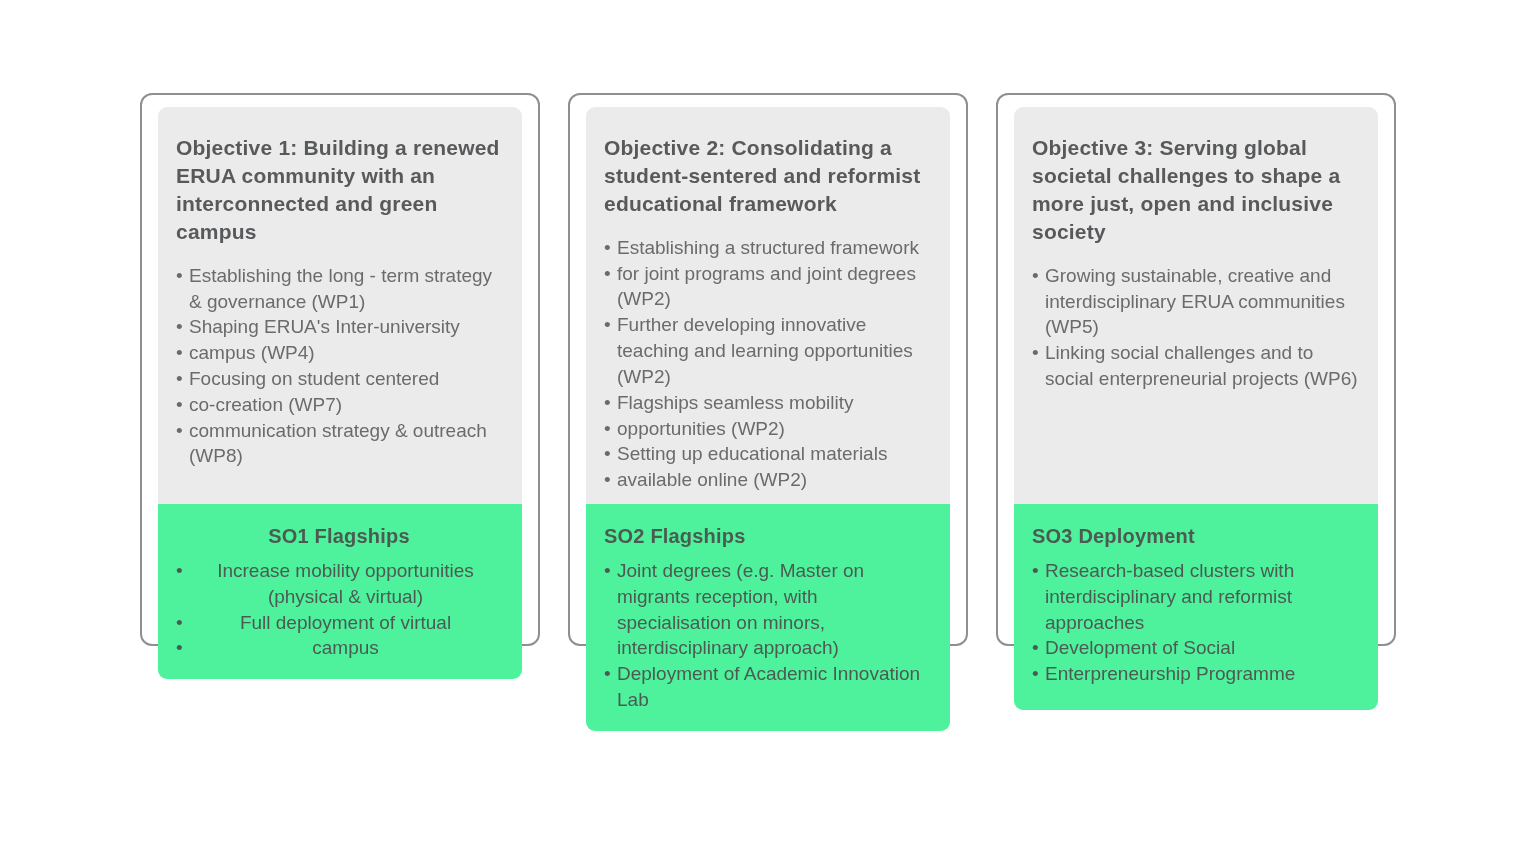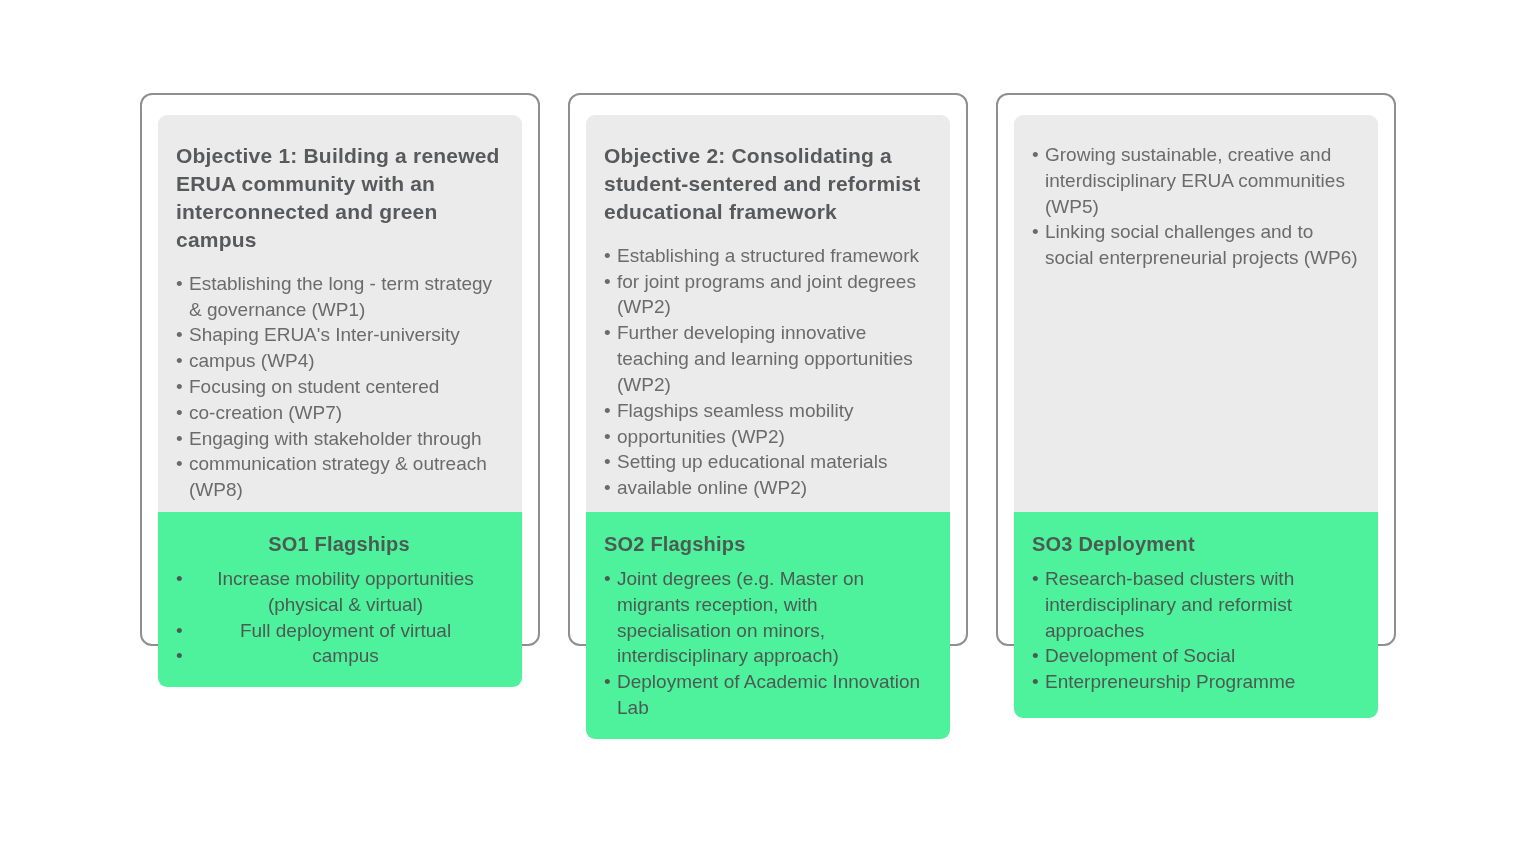--- a/index.html
+++ b/index.html
@@ -22,21 +22,21 @@
     display: flex;
     gap: 28px;
   }
   .card {
     box-sizing: border-box;
     width: 400px;
     height: 553px;
     background: #ffffff;
     border: 2.5px solid #8f8f8f;
     border-radius: 12px;
-    padding: 20px 16px 0 16px;
+    padding: 12px 16px 0 16px;
   }
   .panel-stack {
     border-radius: 9px;
     overflow: hidden;
     display: flex;
     flex-direction: column;
   }
   .objective-panel {
     box-sizing: border-box;
     height: 397px;
@@ -95,21 +95,20 @@
     <div class="card">
       <div class="panel-stack">
         <div class="objective-panel">
           <h2 class="objective-title">Objective 1: Building a renewed ERUA community with an interconnected and green campus</h2>
           <ul class="bullets">
             <li>Establishing the long - term strategy &amp; governance (WP1)</li>
             <li>Shaping ERUA's Inter-university</li>
             <li>campus (WP4)</li>
             <li>Focusing on student centered</li>
             <li>co-creation (WP7)</li>
-            <li>Engaging with stakeholder through</li>
             <li>communication strategy &amp; outreach (WP8)</li>
           </ul>
         </div>
         <div class="flagships-panel short">
           <h3 class="flagships-title">SO1 Flagships</h3>
           <ul class="bullets">
             <li>Increase mobility opportunities (physical &amp; virtual)</li>
             <li>Full deployment of virtual</li>
             <li>campus</li>
           </ul>
@@ -137,20 +136,21 @@
             <li>Joint degrees (e.g. Master on migrants reception, with specialisation on minors, interdisciplinary approach)</li>
             <li>Deployment of Academic Innovation Lab</li>
           </ul>
         </div>
       </div>
     </div>
 
     <div class="card">
       <div class="panel-stack">
         <div class="objective-panel">
+          <h2 class="objective-title">Objective 3: Serving global societal challenges to shape a more just, open and inclusive society</h2>
           <ul class="bullets">
             <li>Growing sustainable, creative and interdisciplinary ERUA communities (WP5)</li>
             <li>Linking social challenges and to social enterpreneurial projects (WP6)</li>
           </ul>
         </div>
         <div class="flagships-panel tall">
           <h3 class="flagships-title">SO3 Deployment</h3>
           <ul class="bullets">
             <li>Research-based clusters with interdisciplinary and reformist approaches</li>
             <li>Development of Social</li>

